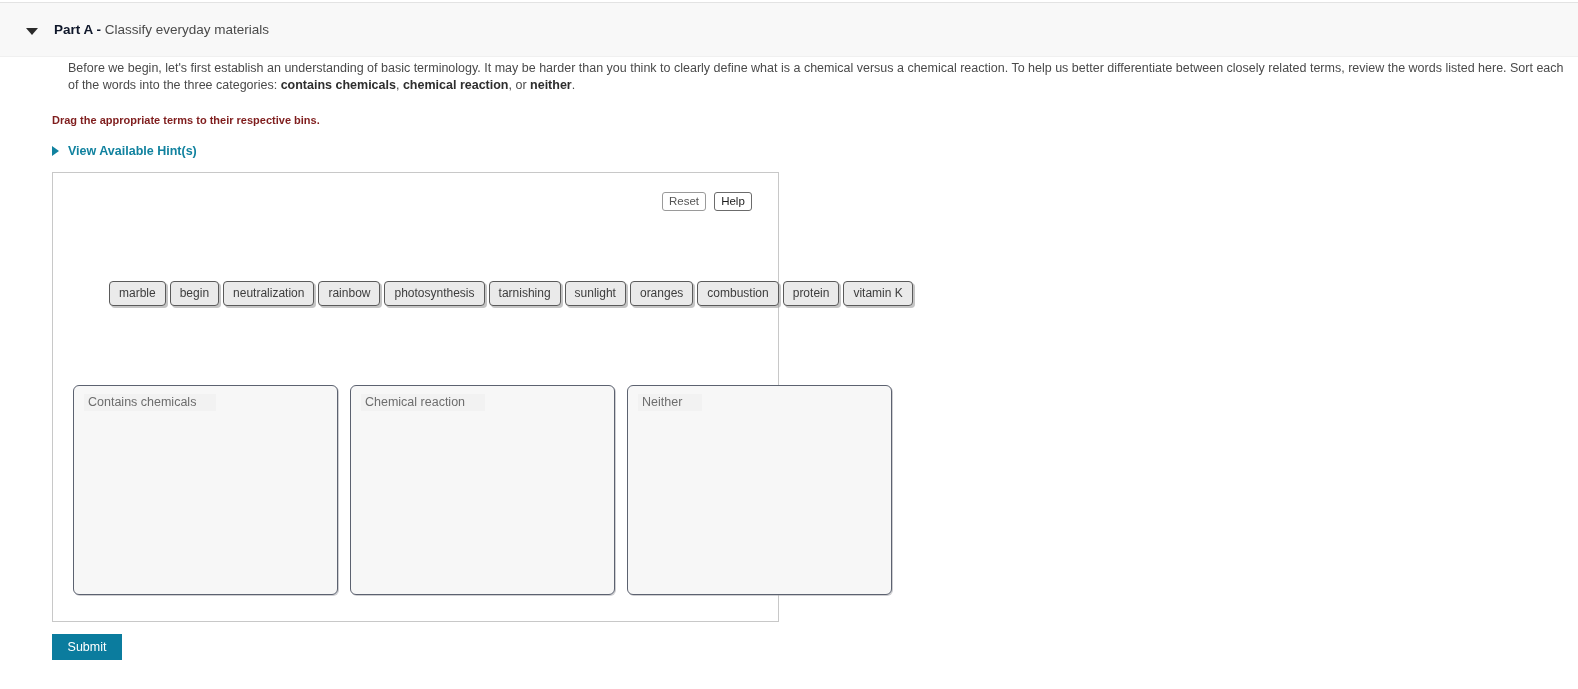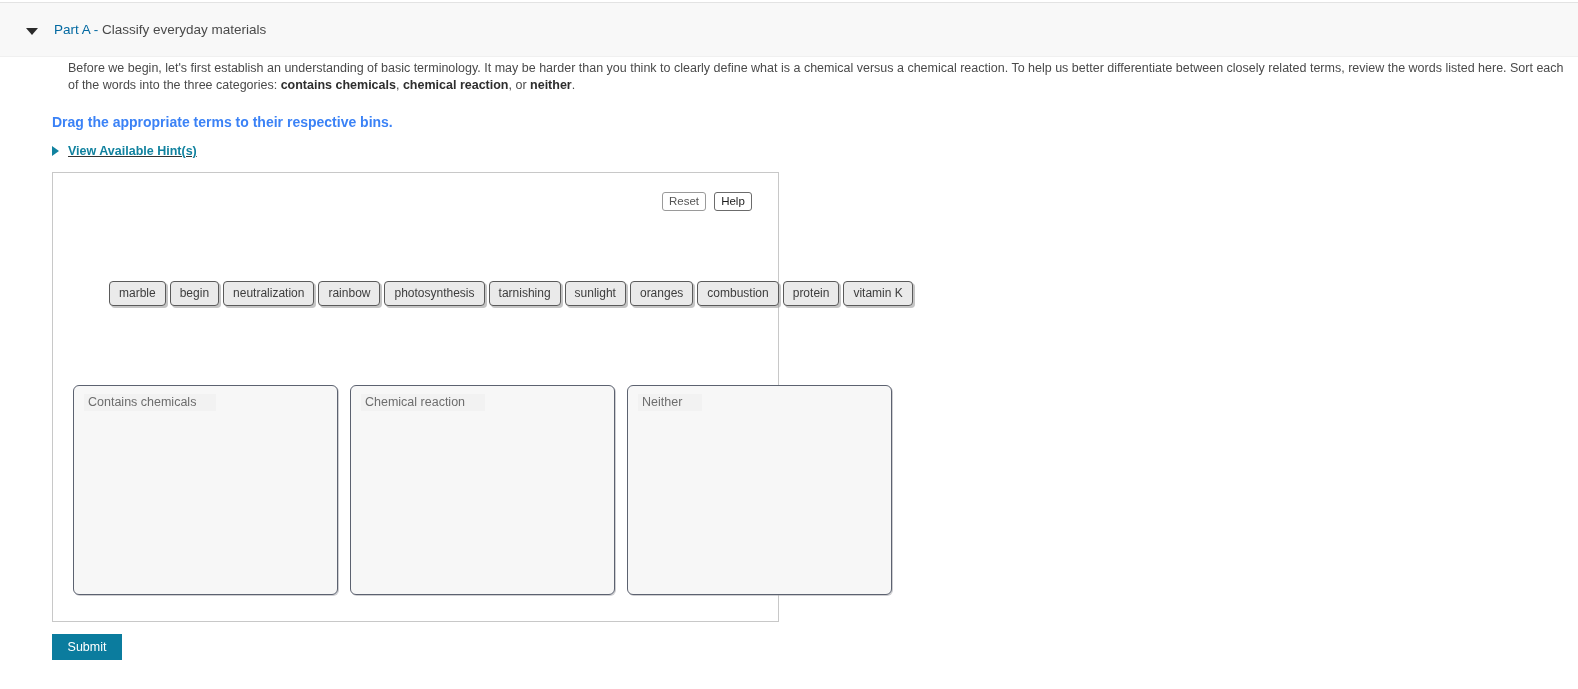--- a/index.html
+++ b/index.html
@@ -50,22 +50,22 @@
     border-left: 6px solid transparent;
     border-right: 6px solid transparent;
     border-top: 7px solid #2b2b2b;
   }
   .part-title {
     font-size: 13.5px;
     color: #3c3c3c;
     white-space: nowrap;
   }
   .part-title .part-label {
-    font-weight: normal;
-    color: #0369a1;
+    font-weight: bold;
+    color: #0f172a;
   }
   .part-title .part-name {
     font-weight: normal;
     color: #4a4a4a;
   }
 
   
   .prompt-wrap {
     position: absolute;
     left: 52px;
@@ -77,34 +77,33 @@
     font-size: 12.5px;
     line-height: 17px;
     color: #4a4a4a;
   }
   .prompt-text b { color: #2e2e2e; font-weight: bold; }
 
   .drag-instruction {
     position: absolute;
     left: 52px;
     top: 114px;
-    font-size: 14px;
+    font-size: 11px;
     font-weight: bold;
-    color: #3b82f6;
+    color: #7f1d1d;
   }
 
   
   .hints-row {
     position: absolute;
     left: 52px;
     top: 144px;
     display: flex;
     align-items: center;
     cursor: pointer;
-    text-decoration: underline;
   }
   .hints-caret {
     width: 8px;
     height: 12px;
     position: relative;
     margin-right: 8px;
   }
   .hints-caret::after {
     content: "";
     position: absolute;

